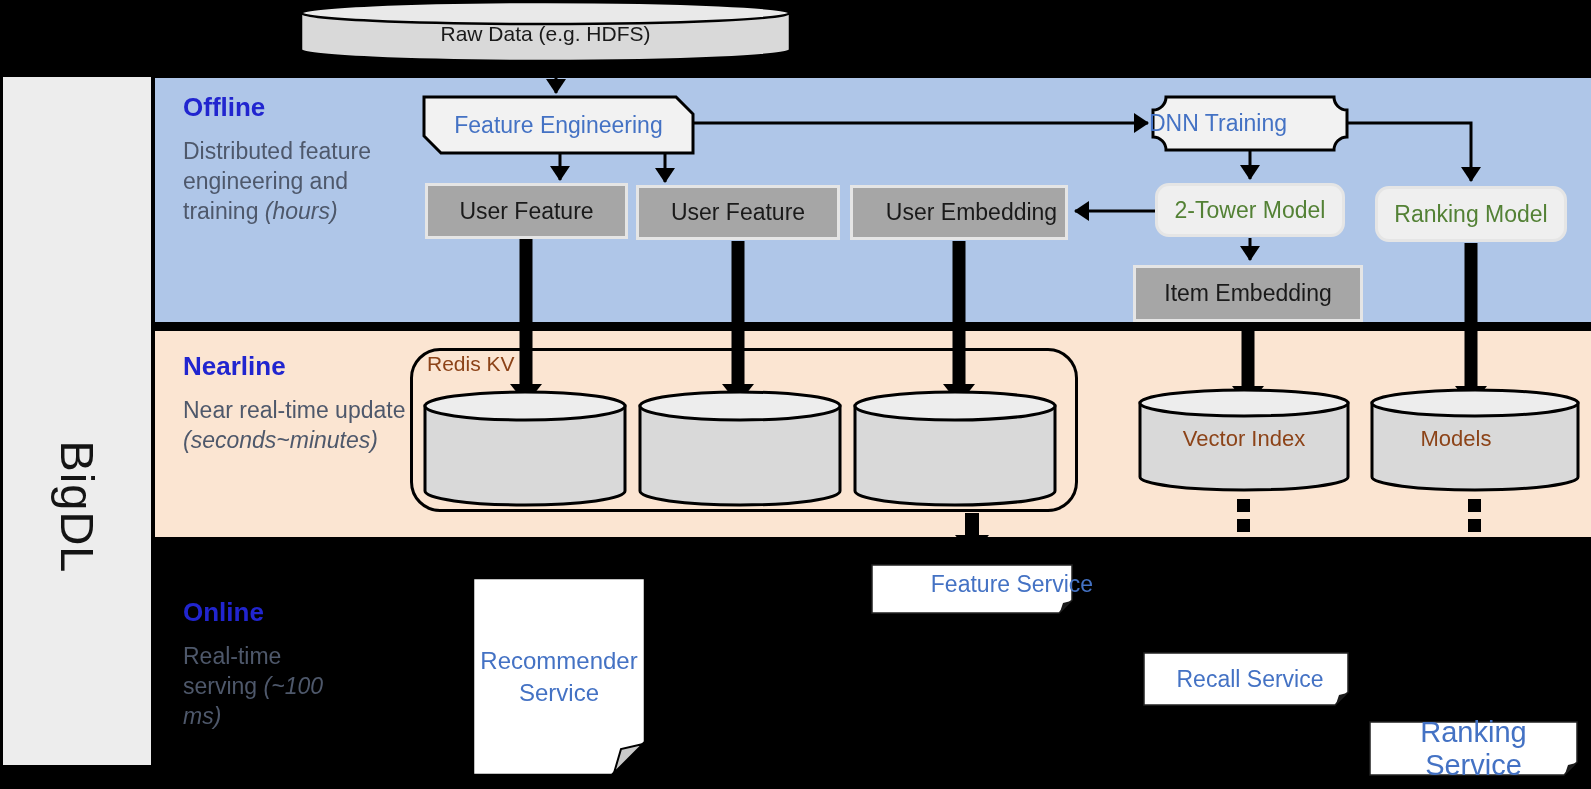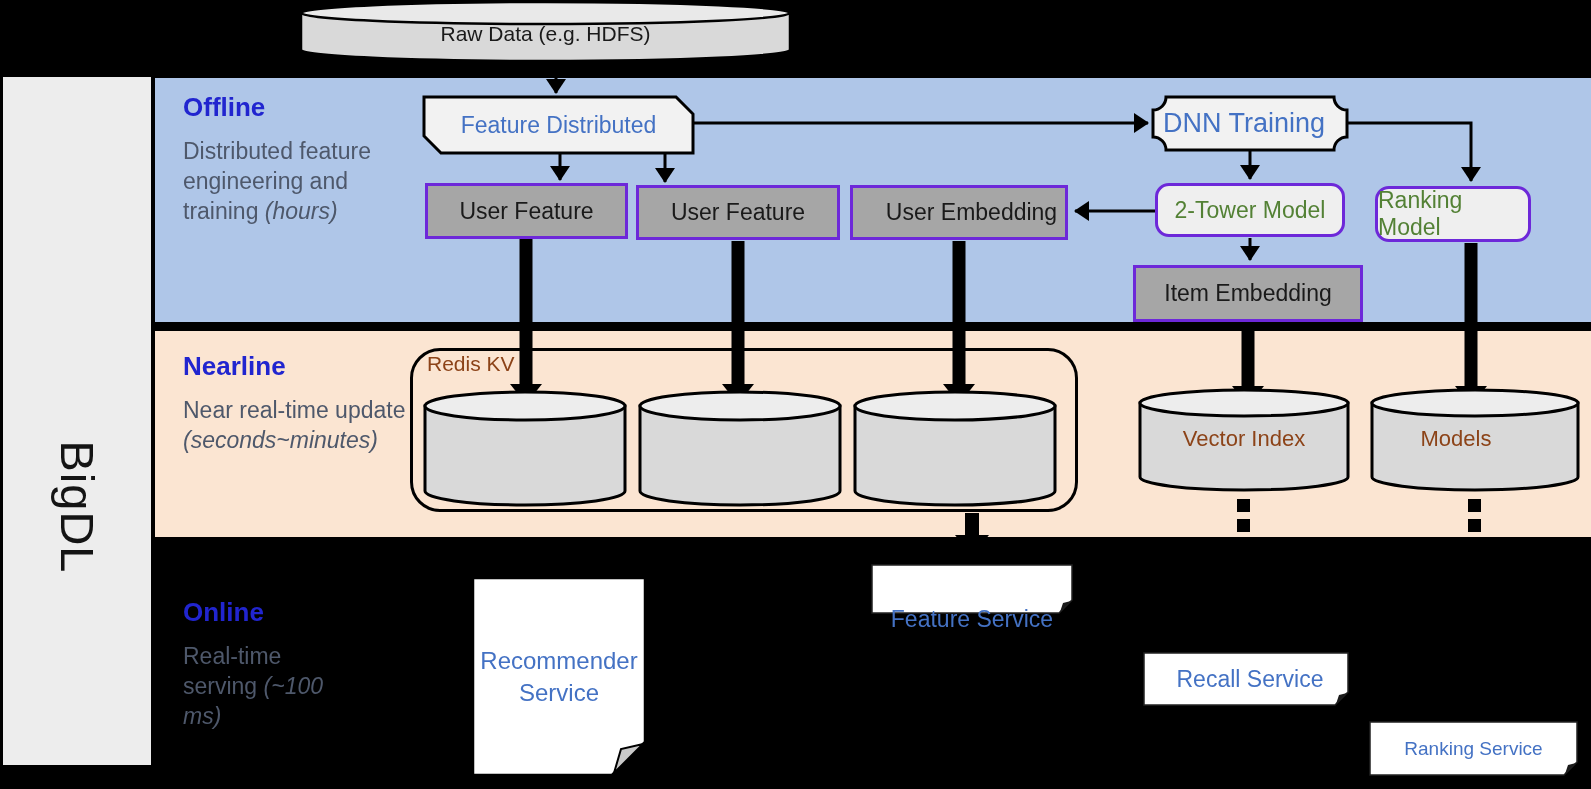--- a/index.html
+++ b/index.html
@@ -18,21 +18,21 @@
   .seclabel .d{margin-top:14px;font-size:23px;line-height:1.32;color:#4E586B;}
   .it{font-style:italic;}
   .lab-offline{left:183px;top:93px;width:210px;}
   .lab-offline .d{width:200px;}
   .lab-nearline{left:183px;top:352px;width:280px;}
   .lab-nearline .d{width:268px;}
   .lab-online{left:183px;top:598px;width:170px;}
   .lab-online .d{width:150px;}
   
   .node{display:flex;align-items:center;justify-content:center;box-sizing:border-box;
-        border:3px solid #6d28d9;font-size:23px;z-index:3;}
+        border:3px solid #e5e5e5;font-size:23px;z-index:3;text-align:center;}
   .dark{background:#A6A6A6;color:#1a1a1a;}
   .round{background:#EFEFEF;border-radius:14px;color:#538135;}
   .redis-frame{left:410px;top:348px;width:668px;height:164px;border:3px solid #000;
         border-radius:30px;box-sizing:border-box;background:transparent;z-index:2;}
   
   .shapetext{display:flex;align-items:center;justify-content:center;text-align:center;
         z-index:4;pointer-events:none;}
   .blue{color:#4472C4;}
   .brown{color:#8C4318;}
   svg.overlay{position:absolute;left:0;top:0;z-index:2;}
@@ -140,32 +140,32 @@
   </div>
   <div class="abs seclabel lab-online">
     <div class="t">Online</div>
     <div class="d">
       <span>Real-time serving</span>
       <span class="it">(~100 ms)</span>
     </div>
   </div>
 
   <div class="abs shapetext" style="left:301px;top:16px;width:489px;height:36px;font-size:21px;color:#1a1a1a;">Raw Data (e.g. HDFS)</div>
-  <div class="abs shapetext blue" style="left:424px;top:97px;width:269px;height:56px;font-size:23px;">Feature Distributed</div>
+  <div class="abs shapetext blue" style="left:424px;top:97px;width:269px;height:56px;font-size:23px;">Feature Engineering</div>
   <div class="abs node dark" style="left:425px;top:183px;width:203px;height:56px;">User Feature</div>
   <div class="abs node dark" style="left:636px;top:185px;width:204px;height:55px;">User Feature</div>
   <div class="abs node dark" style="left:850px;top:185px;width:218px;height:55px;padding-left:25px;">User Embedding</div>
-  <div class="abs shapetext blue" style="left:1159px;top:97px;width:170px;height:53px;font-size:27px;">DNN Training</div>
+  <div class="abs shapetext blue" style="left:1133px;top:97px;width:170px;height:53px;font-size:23px;">DNN Training</div>
   <div class="abs node round" style="left:1155px;top:183px;width:190px;height:54px;">2-Tower Model</div>
-  <div class="abs node round" style="left:1375px;top:186px;width:156px;height:56px;">Ranking Model</div>
+  <div class="abs node round" style="left:1375px;top:186px;width:192px;height:56px;">Ranking Model</div>
   <div class="abs node dark" style="left:1133px;top:265px;width:230px;height:57px;">Item Embedding</div>
 
   <div class="abs redis-frame"></div>
   <div class="abs brown" style="left:427px;top:352px;font-size:21px;z-index:4;">Redis KV</div>
   <div class="abs shapetext brown" style="left:1140px;top:424px;width:208px;height:30px;font-size:22px;">Vector Index</div>
   <div class="abs shapetext brown" style="left:1372px;top:424px;width:168px;height:30px;font-size:22px;">Models</div>
 
   <div class="abs shapetext blue" style="left:483px;top:578px;width:152px;height:197px;font-size:24px;line-height:1.3;">Recommender Service</div>
-  <div class="abs shapetext blue" style="left:872px;top:595px;width:200px;height:48px;font-size:23px;">Feature Service</div>
+  <div class="abs shapetext blue" style="left:872px;top:560px;width:200px;height:48px;font-size:23px;padding-left:40px;">Feature Service</div>
   <div class="abs shapetext blue" style="left:1144px;top:653px;width:212px;height:52px;font-size:23px;">Recall Service</div>
-  <div class="abs shapetext blue" style="left:1370px;top:722px;width:207px;height:53px;font-size:19px;">Ranking Service</div>
+  <div class="abs shapetext blue" style="left:1370px;top:722px;width:207px;height:53px;font-size:29px;">Ranking Service</div>
 
 </div>
 
 </body></html>

